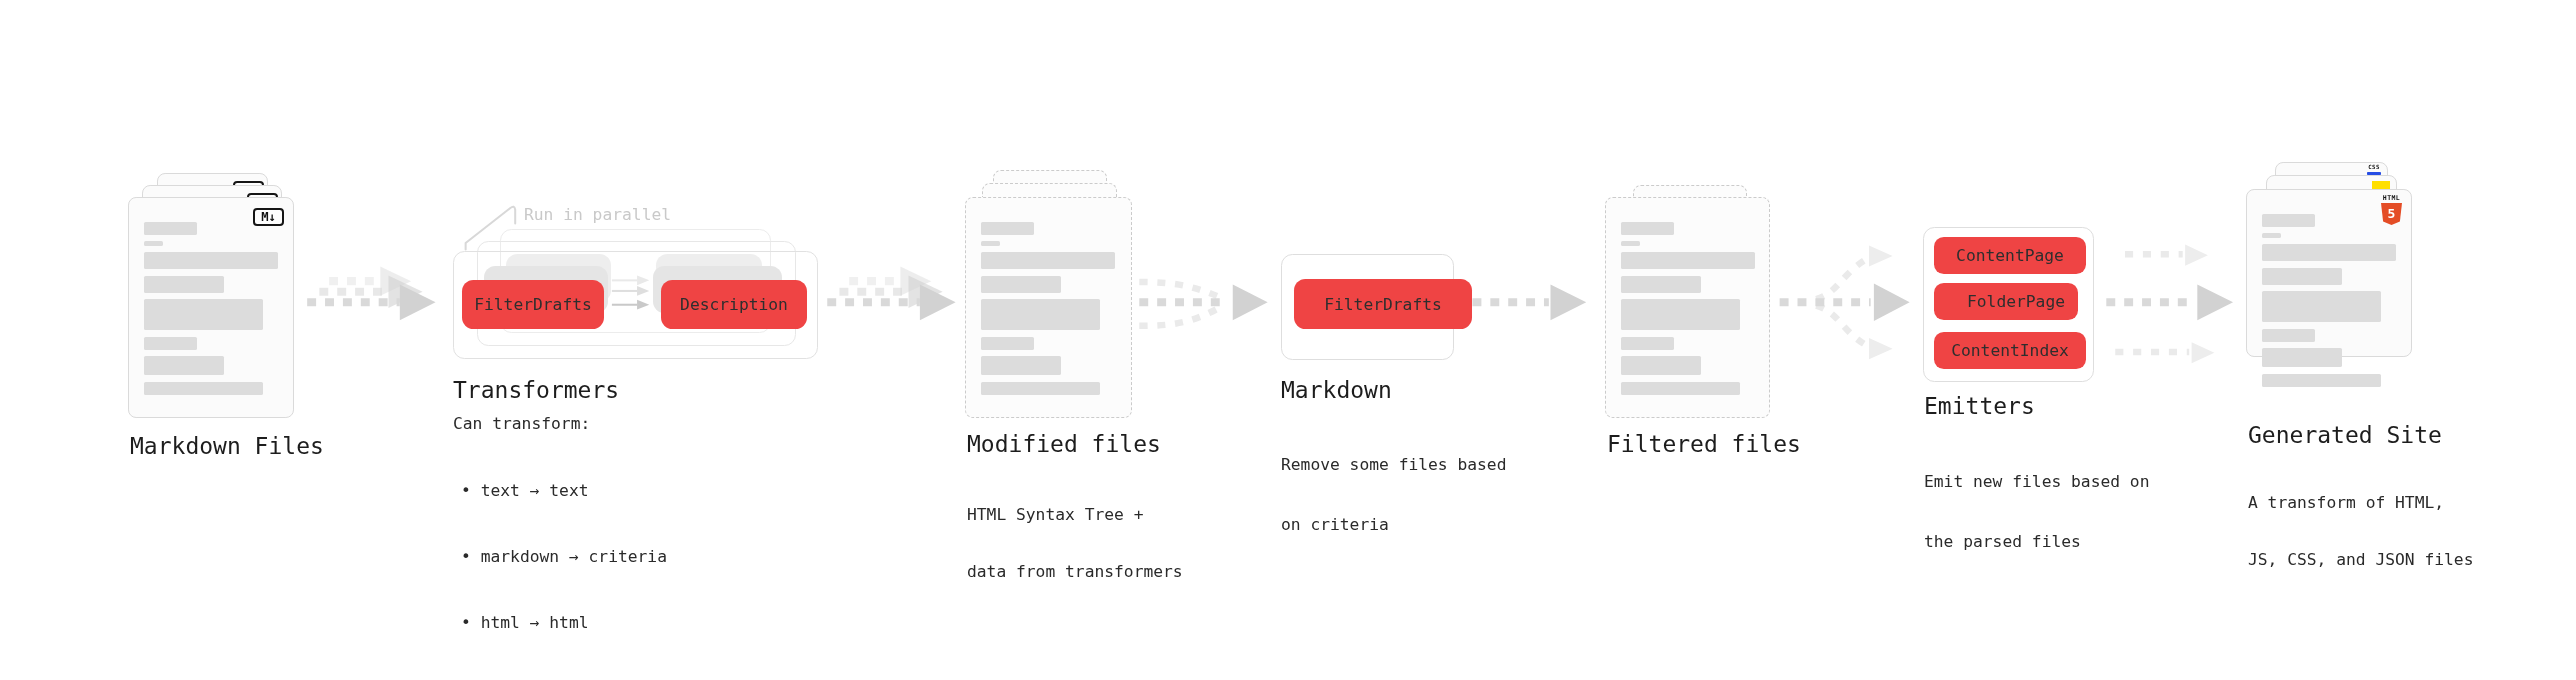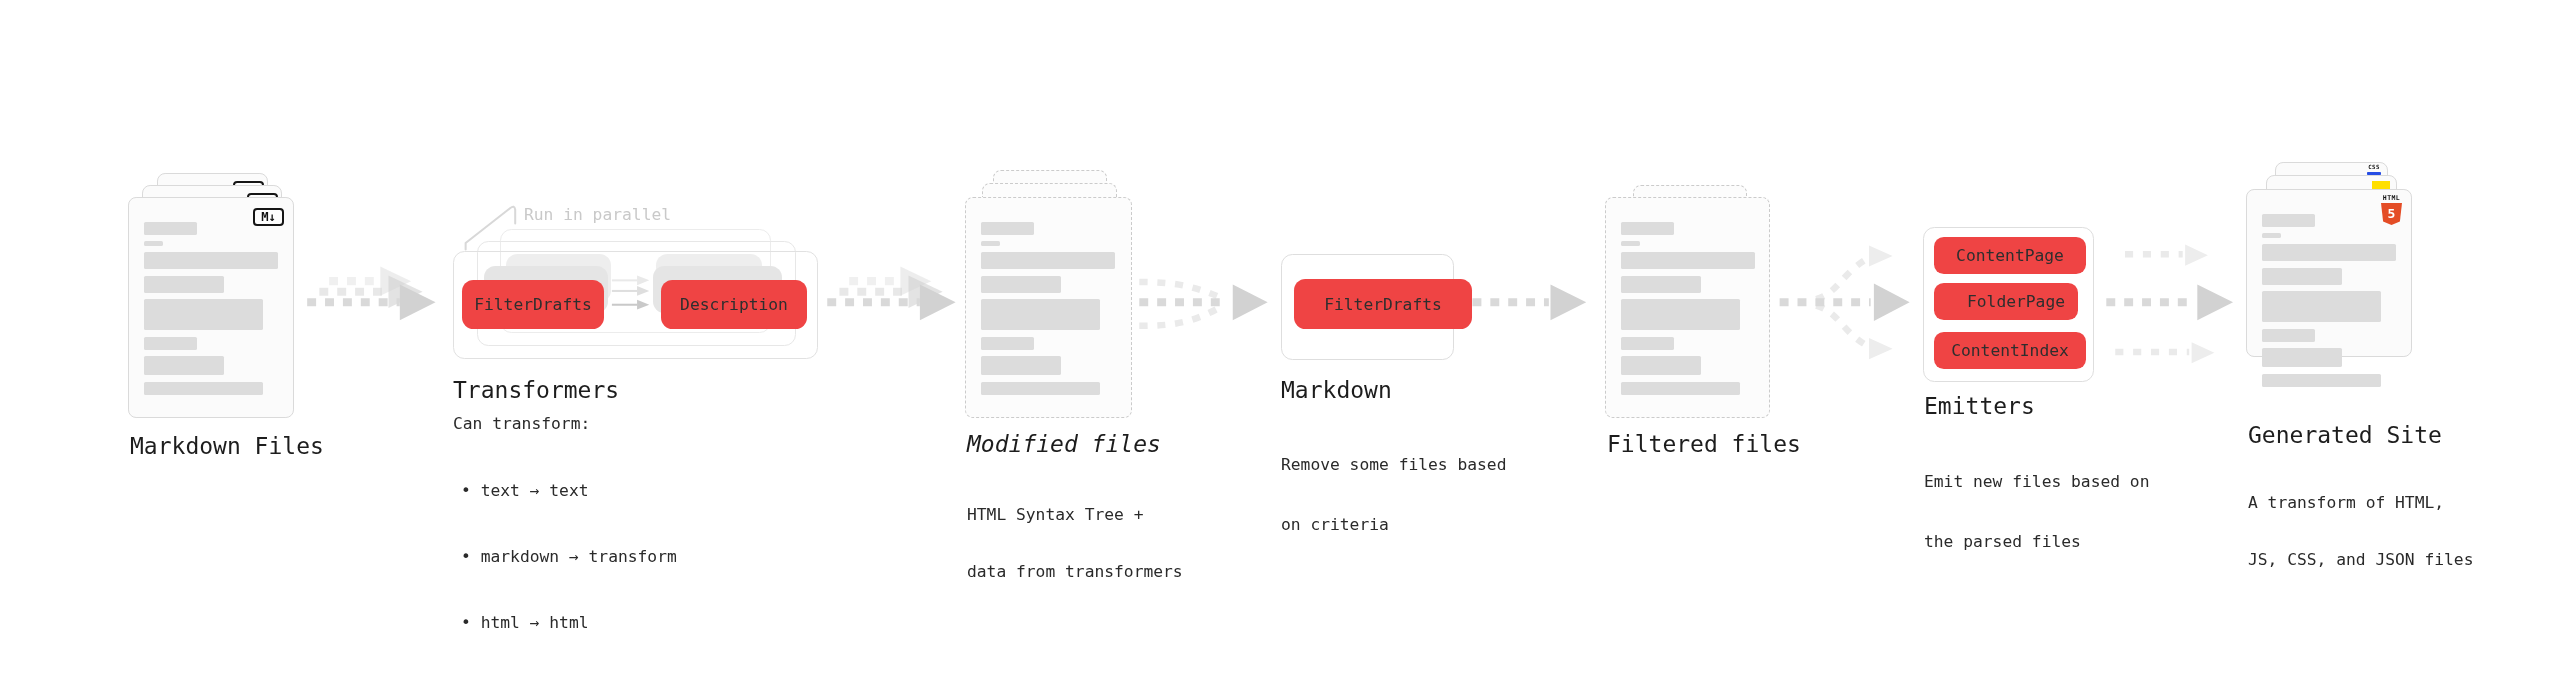--- a/index.html
+++ b/index.html
@@ -151,41 +151,41 @@
     <div class="pill ghost1" style="left:653px;top:266px;width:129px;height:47px;"></div>
     <div class="pill" style="left:462px;top:280px;width:142px;height:49px;">FilterDrafts</div>
     <div class="pill" style="left:661px;top:280px;width:146px;height:49px;">Description</div>
 
     <div class="annotation" style="left:524px;top:205px;">Run in parallel</div>
 
     <div class="label" style="left:453px;top:378px;">Transformers</div>
     <div class="caption" style="left:453px;top:414px;">Can transform:</div>
     <div class="bullets" style="left:453px;top:436px;">
       <div>• text → text</div>
-      <div>• markdown → transform</div>
+      <div>• markdown → criteria</div>
       <div>• html → html</div>
     </div>
   </div>
 
   <div>
     <div class="card dashed" style="left:993px;top:170px;width:114px;height:59px;"></div>
     <div class="card dashed" style="left:982px;top:183px;width:135px;height:59px;"></div>
     <div class="card dashed front" style="left:965px;top:197px;width:167px;height:221px;">
       <div class="skeleton">
           <div class="bar" style="width: 53px; height: 13px;"></div>
           <div class="bar" style="width: 18.7px; height: 4.9px;"></div>
           <div class="bar" style="width: 134px; height: 17px;"></div>
           <div class="bar" style="width: 80px; height: 17px;"></div>
           <div class="bar" style="width: 119px; height: 31px;"></div>
           <div class="bar" style="width: 53px; height: 13px;"></div>
           <div class="bar" style="width: 80px; height: 18.7px;"></div>
           <div class="bar" style="width: 119px; height: 13px;"></div>
         </div>
     </div>
-    <div class="label" style="left:967px;top:432px;font-style:italic;">Modified files</div>
+    <div class="label" style="left:967px;top:432px;">Modified files</div>
     <div class="caption lh23" style="left:967px;top:469px;">
       <div>HTML Syntax Tree +</div>
       <div>data from transformers</div>
     </div>
   </div>
 
   <div>
     <div class="tbox" style="left:1281px;top:254px;width:173px;height:106px;border-color:#dedede;"></div>
     <div class="pill" style="left:1294px;top:279px;width:178px;height:50px;">FilterDrafts</div>
     <div class="label" style="left:1281px;top:378px;">Markdown</div>

